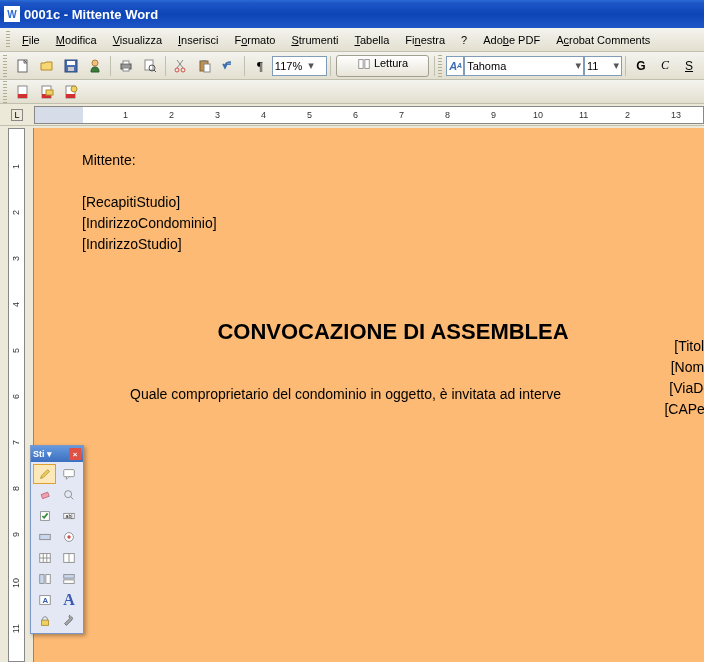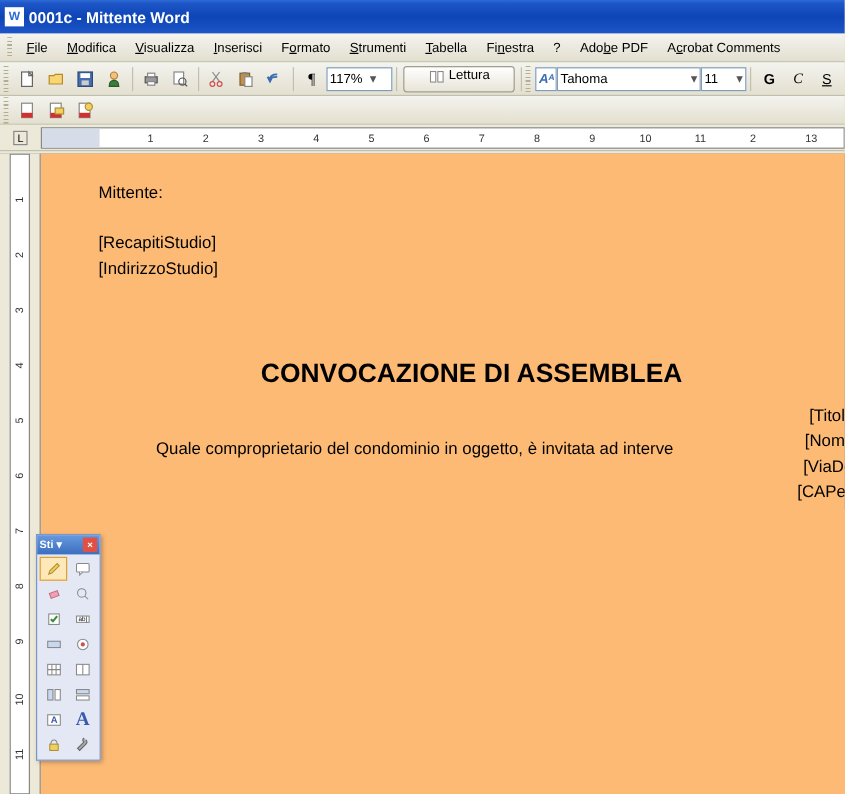--- a/index.html
+++ b/index.html
@@ -236,20 +236,21 @@
     <span class="vruler-num" style="top:358px">8</span>
     <span class="vruler-num" style="top:404px">9</span>
     <span class="vruler-num" style="top:450px">10</span>
     <span class="vruler-num" style="top:496px">11</span>
   </div>
   <div class="page">
     <div class="content">
       <div class="row">Mittente:</div>
       <div class="row">&nbsp;</div>
       <div class="row">[RecapitiStudio]</div>
+      <div class="row">[IndirizzoCondominio]</div>
       <div class="row">[IndirizzoStudio]</div>
       <div class="rightblock">
         <div>[TitoloD</div>
         <div>[NomeD</div>
         <div>[ViaDest</div>
         <div>[CAPeCit</div>
       </div>
       <div class="big">CONVOCAZIONE DI ASSEMBLEA</div>
       <div class="bodytxt">Quale comproprietario del condominio in oggetto, è invitata ad interve</div>
     </div>

